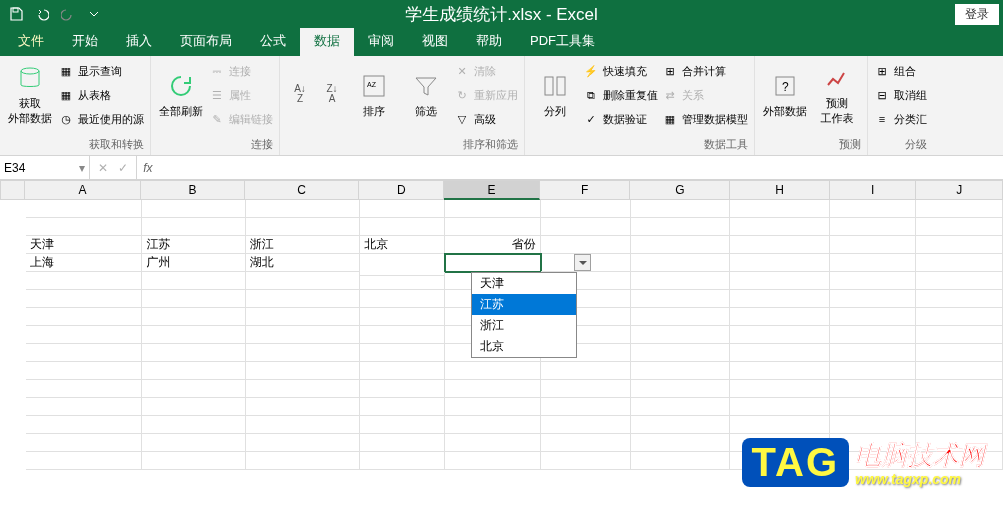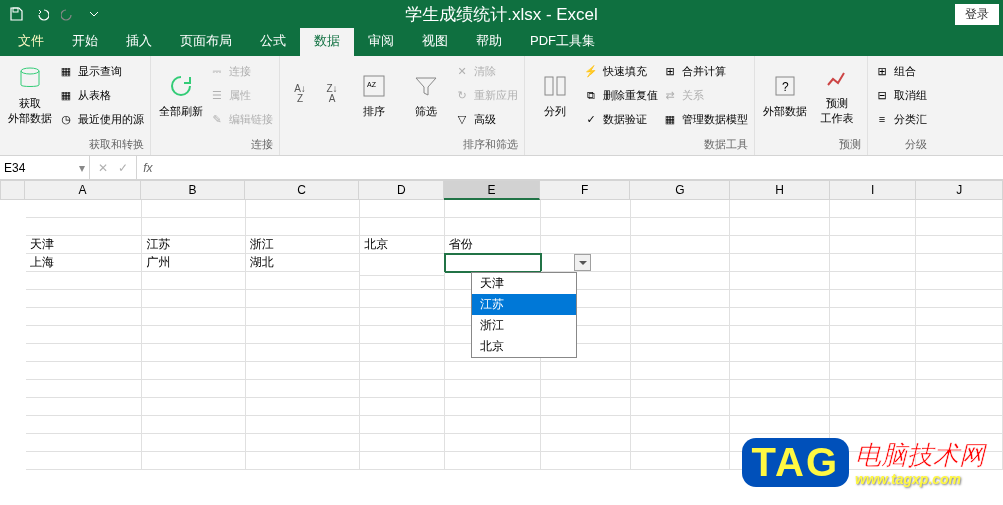--- a/index.html
+++ b/index.html
@@ -45,23 +45,23 @@
 .cells { position: absolute; left: 26px; top: 20px; right: 0; bottom: 0; }
 .row { display: flex; height: 18px; }
 .cell { border-right: 1px solid #e0e0e0; border-bottom: 1px solid #e0e0e0; padding: 0 4px; line-height: 17px; font-size: 12px; overflow: hidden; white-space: nowrap; }
 .cell.active { outline: 2px solid #217346; outline-offset: -1px; }
 .dd-btn { position: absolute; width: 17px; height: 17px; background: #f0f0f0; border: 1px solid #a0a0a0; display: flex; align-items: center; justify-content: center; cursor: pointer; }
 .dd-list { position: absolute; background: #fff; border: 1px solid #888; font-size: 12px; }
 .dd-item { padding: 2px 8px; cursor: pointer; }
 .dd-item.sel { background: #0078d7; color: #fff; }
 
 .watermark { position: absolute; right: 18px; bottom: 18px; display: flex; align-items: center; gap: 6px; }
-.tag-badge { background: #0050ba; color: #fff842; font-weight: 900; font-size: 40px; padding: 2px 10px; border-radius: 14px; letter-spacing: 2px; font-family: Arial, sans-serif; }
+.tag-badge { background: #0050ba; color: #fff842; font-weight: 900; font-size: 40px; padding: 2px 10px; border-radius: 8px; letter-spacing: 2px; font-family: Arial, sans-serif; }
 .wm-text { display: flex; flex-direction: column; align-items: flex-start; }
-.wm-title { color: #f00; font-weight: 400; font-size: 26px; font-style: italic; text-align: right; -webkit-text-stroke: 0.5px #fff; }
+.wm-title { color: #f00; font-weight: 700; font-size: 26px; font-style: italic; text-align: right; -webkit-text-stroke: 0.5px #fff; }
 .wm-url { color: #fff842; font-weight: 700; font-size: 14px; font-style: italic; text-shadow: 1px 1px 2px rgba(0,0,0,0.5); margin-top:-2px; }
 
 </style>
 </head>
 <body>
 
 <div class="titlebar">
   <div class="qat">
     <div class="qat-btn">
       <svg width="14" height="14" viewBox="0 0 14 14">
@@ -344,21 +344,21 @@
         <div class="cell" style="width: 106px;"></div>
         <div class="cell" style="width: 106px;"></div>
         <div class="cell" style="width: 92px;"></div>
         <div class="cell" style="width: 92px;"></div>
       </div>
       <div class="row">
         <div class="cell" style="width: 124px;">天津</div>
         <div class="cell" style="width: 110px;">江苏</div>
         <div class="cell" style="width: 122px;">浙江</div>
         <div class="cell" style="width: 90px;">北京</div>
-        <div class="cell" style="width: 102px;">省份</div>
+        <div class="cell" style="width: 102px; text-align: right;">省份</div>
         <div class="cell" style="width: 96px;"></div>
         <div class="cell" style="width: 106px;"></div>
         <div class="cell" style="width: 106px;"></div>
         <div class="cell" style="width: 92px;"></div>
         <div class="cell" style="width: 92px;"></div>
       </div>
       <div class="row">
         <div class="cell" style="width: 124px;">上海</div>
         <div class="cell" style="width: 110px;">广州</div>
         <div class="cell" style="width: 122px;">湖北</div>

